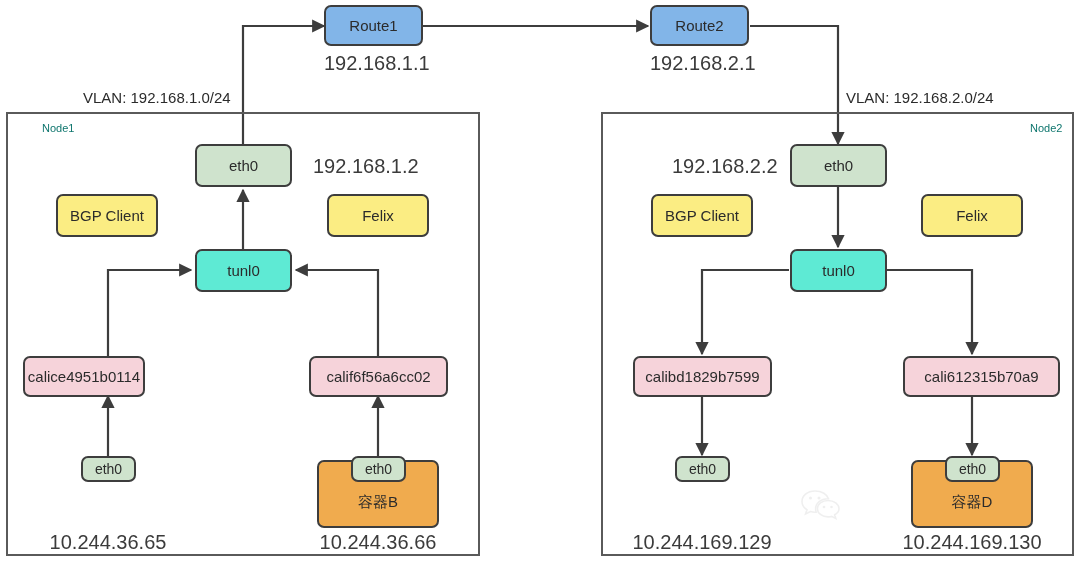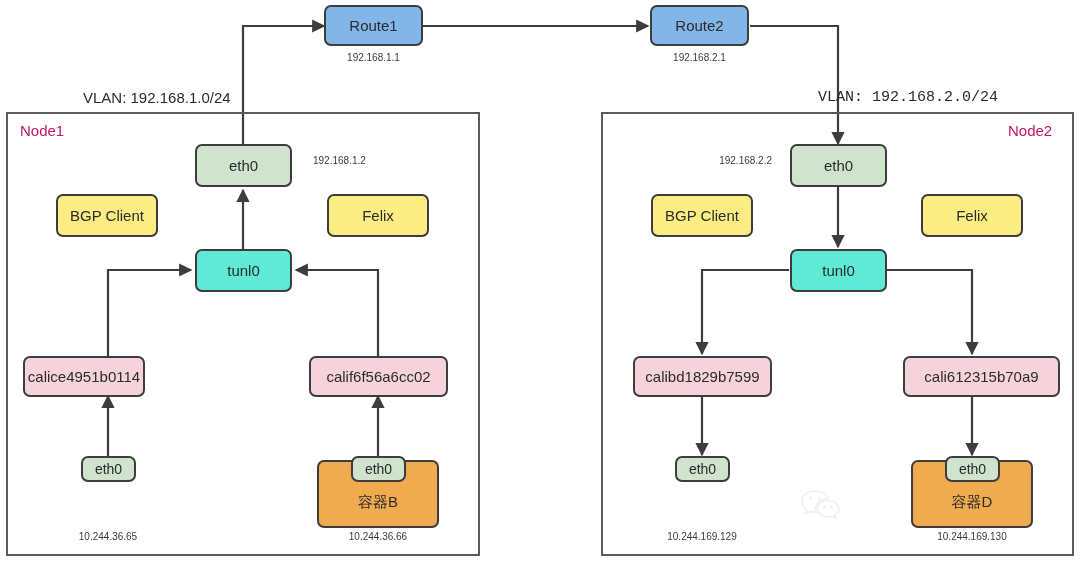--- a/index.html
+++ b/index.html
@@ -18,23 +18,24 @@
     overflow: hidden;
   }
   .node-frame {
     position: absolute;
     border: 2px solid #5a5a5a;
     background: transparent;
     box-sizing: border-box;
   }
   .node-label {
     position: absolute;
-    font-size: 15px;
-    color: #be185d;
-    white-space: nowrap;
+    font-size: 11px;
+    color: #0f766e;
+    white-space: nowrap;
+    margin-left: 22px;
   }
   .box {
     position: absolute;
     box-sizing: border-box;
     border: 2px solid #3d3d3d;
     border-radius: 7px;
     display: flex;
     align-items: center;
     justify-content: center;
     font-size: 15px;
@@ -48,21 +49,21 @@
   .box-yellow  { background: #fbed83; }
   .box-cali    { background: #f6d3da; }
   .box-container {
     background: #f0ab4e;
     border-radius: 7px;
     align-items: flex-end;
     padding-bottom: 14px;
   }
   .ip-label {
     position: absolute;
-    font-size: 10px;
+    font-size: 20px;
     color: #3b3b3b;
     white-space: nowrap;
     text-align: center;
   }
   .vlan-label {
     position: absolute;
     font-size: 15px;
     color: #2b2b2b;
     white-space: nowrap;
   }
@@ -130,21 +131,21 @@
     </g>
   </svg>
 
   <div class="box box-route" style="left:324px; top:5px; width:99px; height:41px;">Route1</div>
   <div class="ip-label" style="left:324px; top:52px; width:99px;">192.168.1.1</div>
 
   <div class="box box-route" style="left:650px; top:5px; width:99px; height:41px;">Route2</div>
   <div class="ip-label" style="left:650px; top:52px; width:99px;">192.168.2.1</div>
 
   <div class="vlan-label" style="left:83px; top:89px;">VLAN: 192.168.1.0/24</div>
-  <div class="vlan-label" style="left:818px; top:89px;font-family:Liberation Mono, monospace;">VLAN: 192.168.2.0/24</div>
+  <div class="vlan-label" style="left:846px; top:89px;">VLAN: 192.168.2.0/24</div>
 
   <div class="node-frame" style="left:6px; top:112px; width:474px; height:444px;"></div>
   <div class="node-label" style="left:20px; top:122px;">Node1</div>
 
   <div class="box box-eth" style="left:195px; top:144px; width:97px; height:43px;">eth0</div>
   <div class="ip-label" style="left:313px; top:155px; text-align:left;">192.168.1.2</div>
 
   <div class="box box-yellow" style="left:56px; top:194px; width:102px; height:43px;">BGP Client</div>
   <div class="box box-yellow" style="left:327px; top:194px; width:102px; height:43px;">Felix</div>
 

